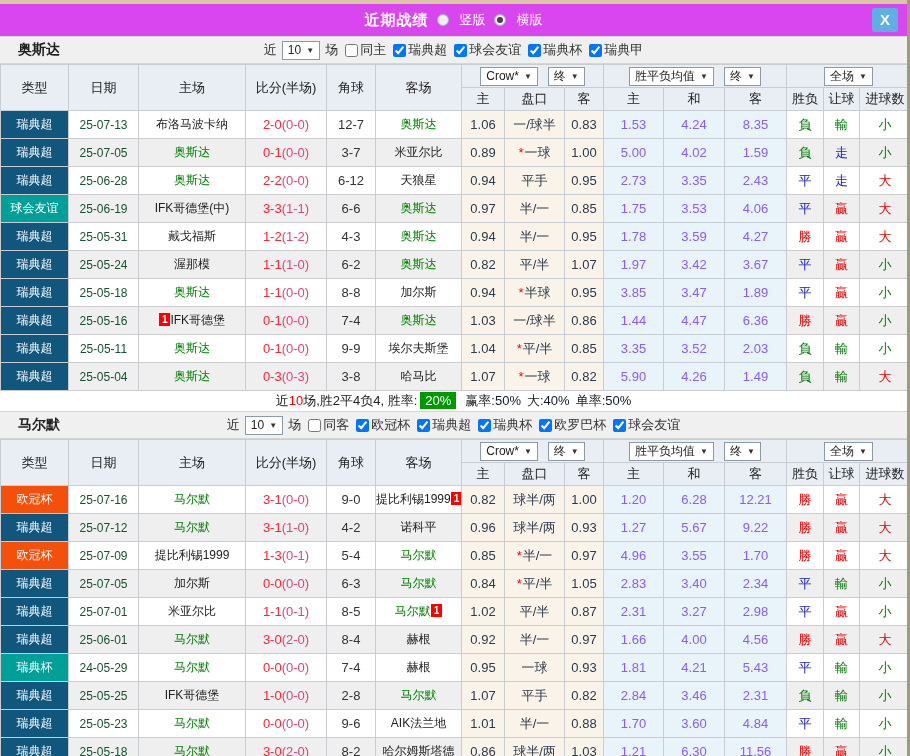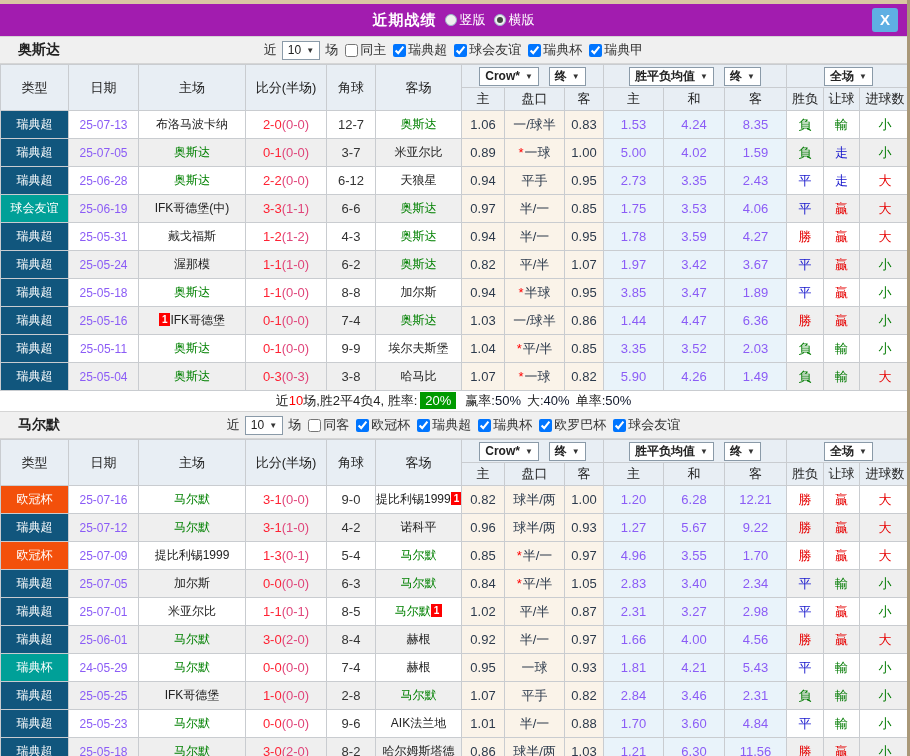--- a/index.html
+++ b/index.html
@@ -3,51 +3,51 @@
 <meta charset="utf-8">
 <style>
   html,body{margin:0;padding:0;}
   body{
     width:910px;height:756px;overflow:hidden;background:#fff;
     font-family:"Liberation Sans",sans-serif;position:relative;
     border-right:3px solid #a99878;box-sizing:border-box;
   }
   .topstrip{height:4px;background:#d9c6a3;}
   
-  .titlebar{height:32px;background:#a21caf;display:flex;align-items:center;position:relative;}
+  .titlebar{height:32px;background:#d946ef;display:flex;align-items:center;position:relative;}
   .title-center{margin:0 auto;display:flex;align-items:center;gap:8px;color:#fff;}
   .title-text{font-weight:bold;font-size:15px;letter-spacing:1px;}
-  .radio-opt{display:inline-flex;align-items:center;gap:3px;font-size:13px;color:#fff;cursor:pointer;}
+  .radio-opt{display:inline-flex;align-items:center;gap:11px;font-size:13px;color:#fff;cursor:pointer;}
   .radio-dot{width:12px;height:12px;border-radius:50%;background:#f0f0f0;border:1px solid #9ab6c8;display:inline-flex;align-items:center;justify-content:center;box-sizing:border-box;}
   .radio-dot.selected::after{content:"";width:6px;height:6px;border-radius:50%;background:#444;}
   .close-btn{position:absolute;right:9px;top:4px;width:26px;height:24px;background:#5fafe3;border-radius:3px;color:#fff;font-weight:bold;text-align:center;line-height:24px;font-size:15px;cursor:pointer;}
   
   .section-header{height:26px;background:#f0f0f0;border-top:1px solid #d5d5d5;border-bottom:1px solid #d5d5d5;display:flex;align-items:center;position:relative;}
   .team-name{position:absolute;left:18px;font-weight:bold;font-size:14px;color:#222;}
   .filter-bar{margin:0 auto;display:flex;align-items:center;gap:3px;font-size:13px;color:#333;}
   .chk{display:inline-flex;align-items:center;gap:1px;cursor:pointer;}
   .chk input{width:13px;height:13px;margin:0 1px 0 4px;}
   .selbox{background:#fff;border:1px solid #8a9aa8;padding:0 5px;height:17px;line-height:17px;font-size:12px;display:inline-flex;align-items:center;color:#222;cursor:pointer;margin:0 2px;}
   .selbox::after{content:"▼";font-size:8px;margin-left:5px;color:#333;}
   
   table{border-collapse:collapse;table-layout:fixed;width:910px;}
   th,td{border:1px solid #c9ccd0;text-align:center;padding:0;white-space:nowrap;overflow:hidden;}
   thead th{background:#e8eef4;font-weight:normal;font-size:13px;color:#222;height:22px;}
   thead tr.selrow th{height:22px;}
   .selcell{background:#e8eef4;}
-  .selwrap{display:flex;justify-content:center;align-items:flex-start;gap:6px;font-weight:bold;}
+  .selwrap{display:flex;justify-content:center;align-items:flex-start;gap:6px;}
   tbody td{height:27px;font-size:13px;color:#333;}
   tbody tr:nth-child(even) td{background:#efefef;}
   td.cream{background:#faf3e9 !important;color:#2c3a4c;}
   td.blue{background:#e9f3fa !important;color:#8b5cf6;}
   td.type{color:#fff;font-size:12px;}
   td.type-blue{background:#11567d !important;}
   td.type-teal{background:#00a098 !important;}
   td.type-orange{background:#f3500b !important;}
-  td.date{font-size:12px;color:#8b5cf6;}
+  td.date{font-size:12px;color:#14532d;}
   td.team{font-size:12px;color:#222;margin-left:32px;}
   .self{color:#008000;}
   .score-main{color:#ff2233;}
   .score-half{color:#e0457a;}
   .badge{display:inline-block;background:#f00;color:#fff;font-size:10px;line-height:13px;padding:0 3px;font-weight:bold;vertical-align:1px;}
   .star{color:#f00;margin-right:1px;}
   .res-red{color:#e60000;}
   .res-green{color:#007a00;}
   .res-blue{color:#1414cc;}
   

